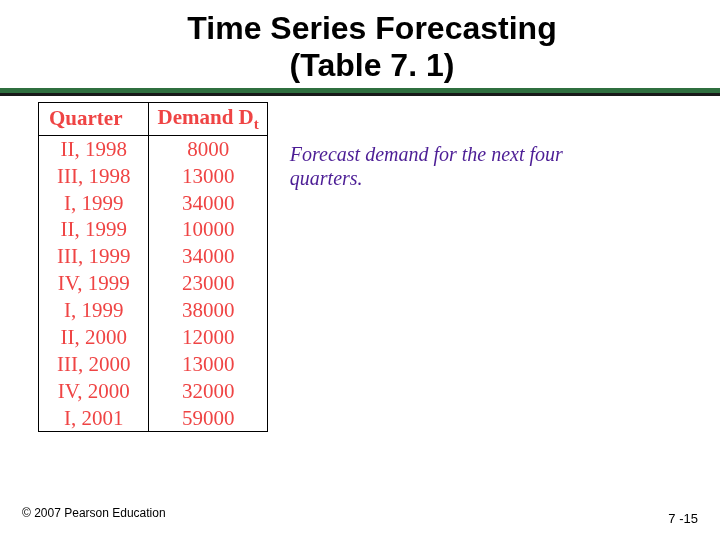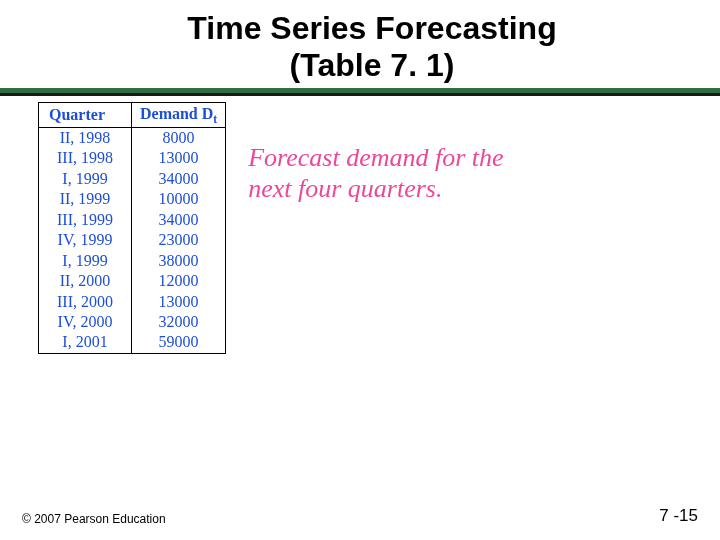--- a/index.html
+++ b/index.html
@@ -38,62 +38,62 @@
     width: 100%;
     opacity: 0.9;
   }
   .content {
     display: flex;
     flex-direction: row;
     padding: 6px 0 0 38px;
   }
   table.data {
     border-collapse: collapse;
-    font-size: 16px;
-    color: #1d4ed8;
+    font-size: 21px;
+    color: #ef4444;
   }
   table.data th {
     font-weight: bold;
     border: 1.5px solid #000;
     padding: 2px 8px;
     text-align: right;
   }
   table.data th.qcol { text-align: left; padding-left: 10px; padding-right: 18px; }
   table.data td {
     border-left: 1.5px solid #000;
     border-right: 1.5px solid #000;
     padding: 0px 10px;
     line-height: 1.28;
   }
   table.data tr:last-child td { border-bottom: 1.5px solid #000; }
   table.data td.qcell { text-align: center; padding-left: 18px; padding-right: 18px; }
   table.data td.dcell { text-align: center; padding-left: 26px; padding-right: 26px; }
   .sub { font-size: 0.72em; vertical-align: sub; }
   .caption {
     font-style: italic;
-    font-size: 26px;
-    color: #ec4899;
+    font-size: 20px;
+    color: #4c1d95;
     padding: 40px 20px 0 22px;
     line-height: 1.2;
     max-width: 330px;
   }
   .footer-left {
     position: absolute;
     left: 22px;
-    bottom: 14px;
+    bottom: 20px;
     font-family: Arial, Helvetica, sans-serif;
     font-size: 12px;
     color: #000;
   }
   .footer-right {
     position: absolute;
     right: 22px;
     bottom: 14px;
     font-family: Arial, Helvetica, sans-serif;
-    font-size: 17px;
+    font-size: 13px;
     color: #000;
   }
 </style>
 </head>
 <body>
 
 <div class="title-block">
   <div class="title-line">Time Series Forecasting</div>
   <div class="title-line">(Table 7. 1)</div>
 </div>

